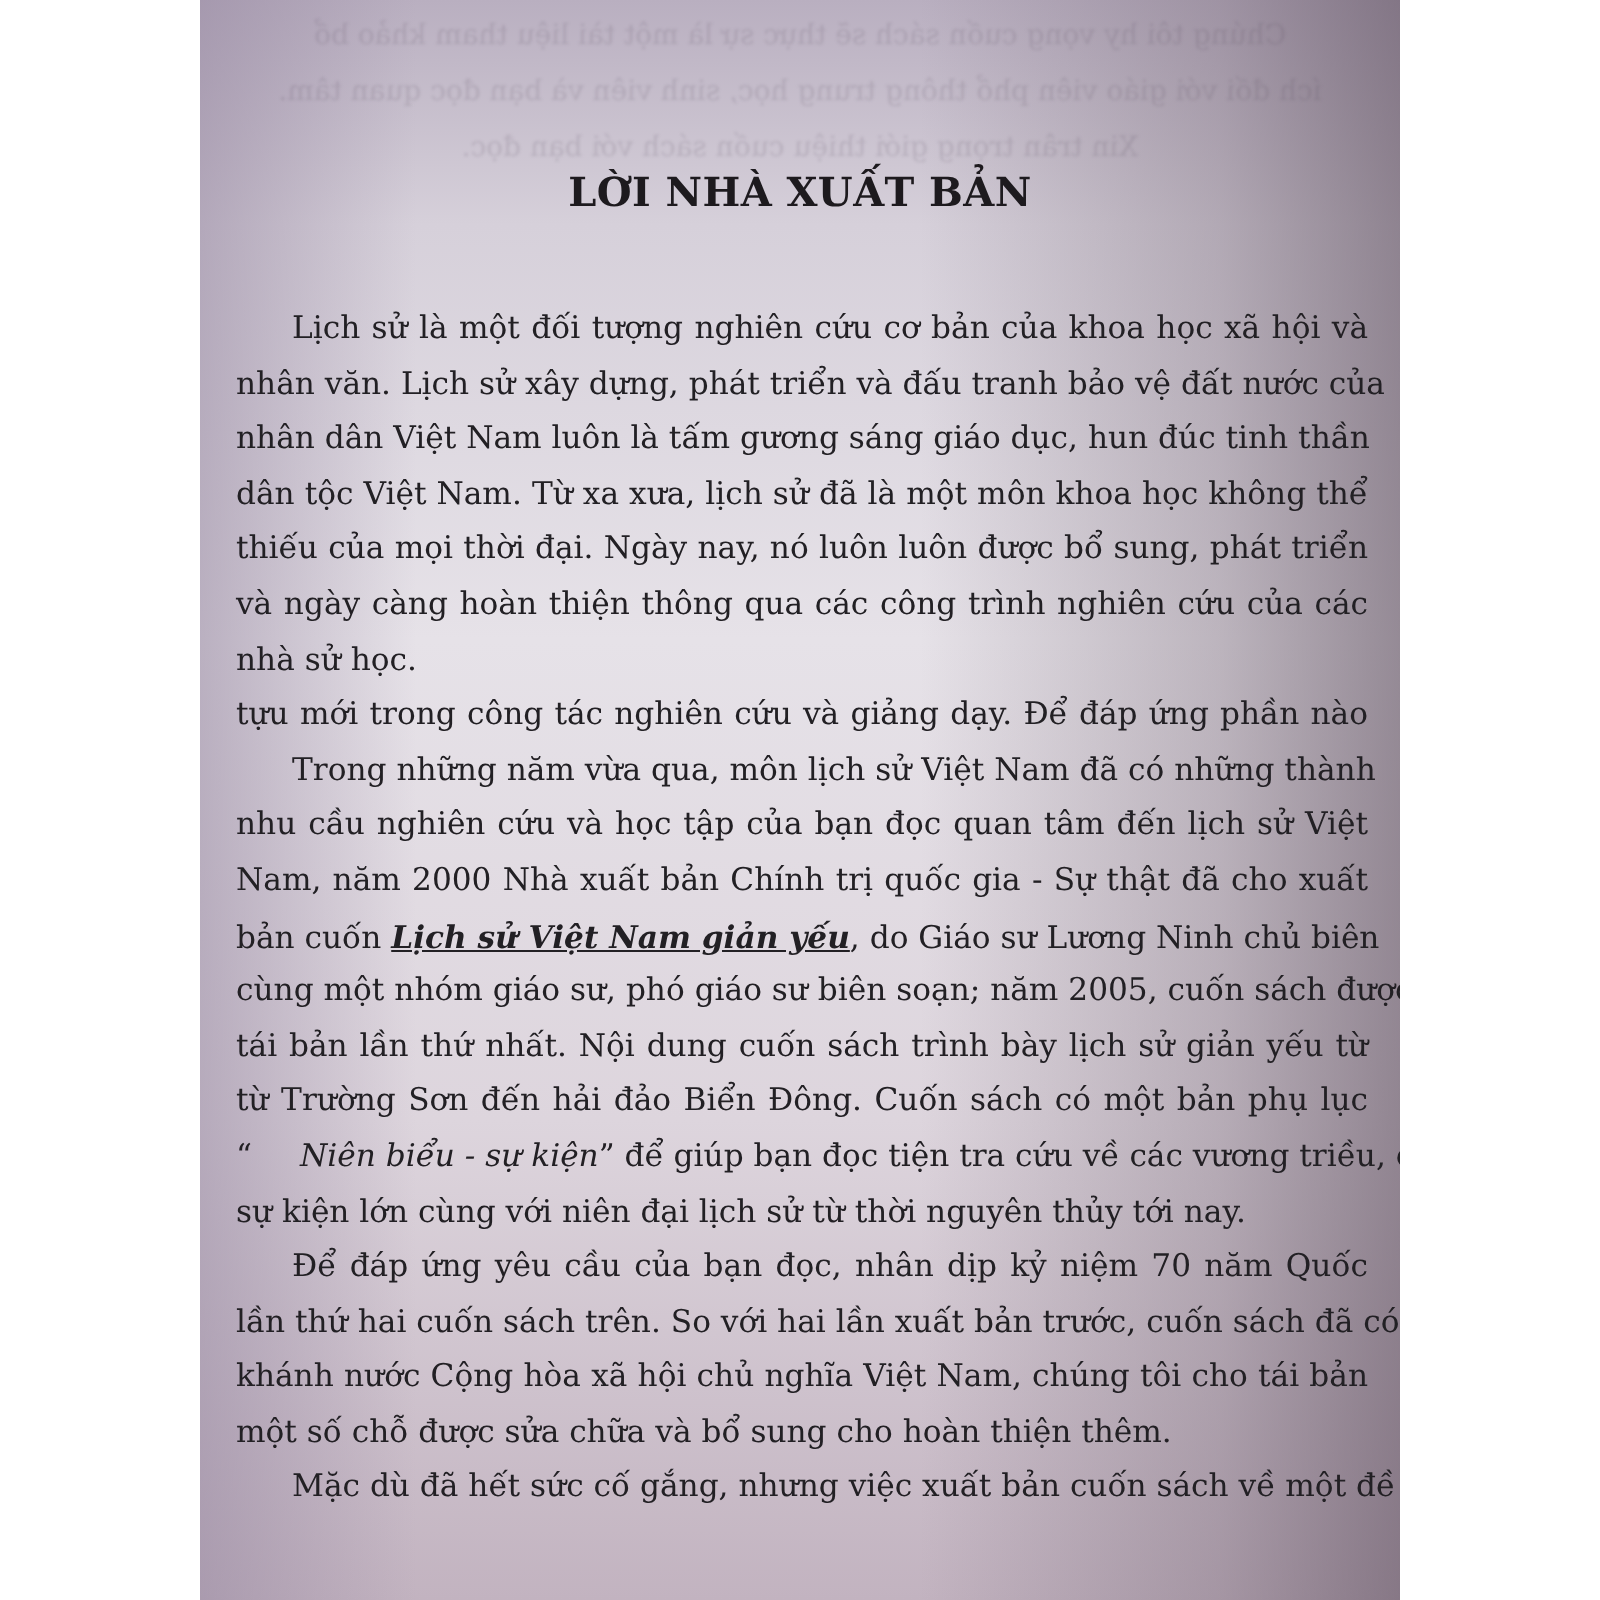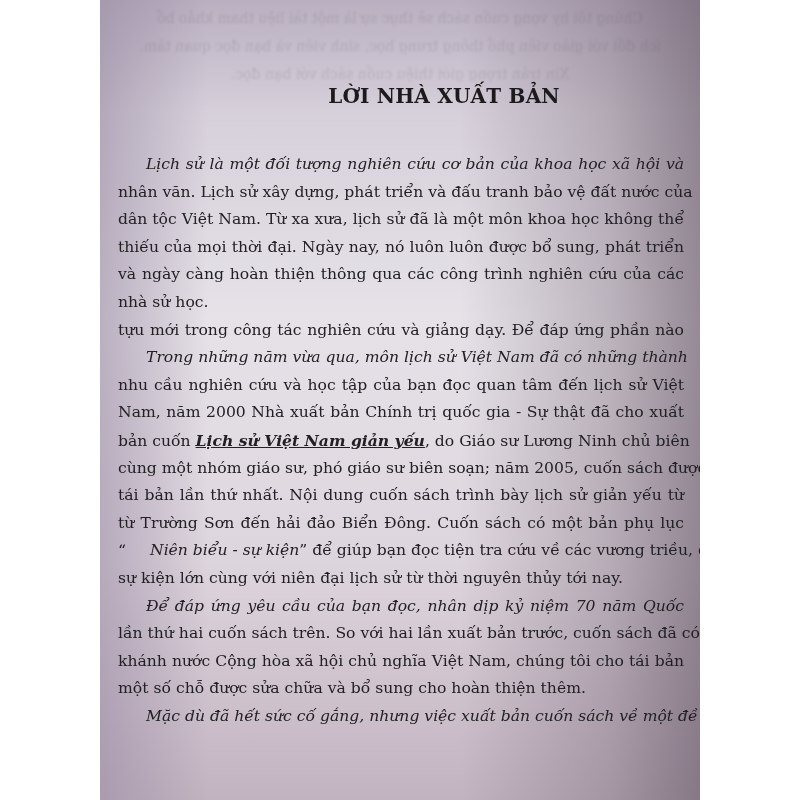--- a/index.html
+++ b/index.html
@@ -10,47 +10,48 @@
       linear-gradient(to right, rgba(150,135,160,0.55) 0%, rgba(255,255,255,0) 18%, rgba(255,255,255,0) 60%, rgba(110,95,110,0.35) 85%, rgba(95,80,95,0.6) 100%),
       linear-gradient(to bottom, #b9afc0 0%, #d6d0da 14%, #e6e2e8 40%, #ddd5dd 70%, #c2b3c0 100%);
   }
   .ghost {
     position:absolute; left:0; width:600px; text-align:center;
     font-family:"DejaVu Serif", serif; font-size:14px; color:rgba(80,70,90,0.16);
     transform:scaleX(-1); filter:blur(0.8px); white-space:nowrap;
   }
   .title {
     position:absolute; top:84px; left:0; width:600px; text-align:center;
-    font-family:"DejaVu Serif", serif; font-weight:bold; font-size:20px; color:#1d1a1e; letter-spacing:0.2px;padding-left:44px;
+    font-family:"DejaVu Serif", serif; font-weight:bold; font-size:20px; color:#1d1a1e; letter-spacing:0.2px;
   }
   .body-text {
     position:absolute; top:151px; left:18px; width:566px;
     font-family:"DejaVu Serif", serif; font-size:15.6px; line-height:27.6px; color:#222024;
   }
   .line { display:block; white-space:nowrap; text-align:justify; text-align-last:justify; height:27.6px; }
   .line.last { text-align-last:left; }
-  .line.indent { padding-left:28px;font-style:italic; }
+  .line.indent { padding-left:28px; }
   em.bi { font-style:italic; font-weight:bold;text-decoration:underline; }
   em.i { font-style:italic;margin-left:24px; }
 </style>
 </head>
 <body>
 
 <div class="photo">
   <div class="ghost" style="top:10px">Chúng tôi hy vọng cuốn sách sẽ thực sự là một tài liệu tham khảo bổ</div>
   <div class="ghost" style="top:38px">ích đối với giáo viên phổ thông trung học, sinh viên và bạn đọc quan tâm.</div>
   <div class="ghost" style="top:66px">Xin trân trọng giới thiệu cuốn sách với bạn đọc.</div>
 
   <div class="title">LỜI NHÀ XUẤT BẢN</div>
 
   <div class="body-text">
 
     <div>
       <span class="line indent">Lịch sử là một đối tượng nghiên cứu cơ bản của khoa học xã hội và</span>
       <span class="line">nhân văn. Lịch sử xây dựng, phát triển và đấu tranh bảo vệ đất nước của</span>
+      <span class="line">nhân dân Việt Nam luôn là tấm gương sáng giáo dục, hun đúc tinh thần</span>
       <span class="line">dân tộc Việt Nam. Từ xa xưa, lịch sử đã là một môn khoa học không thể</span>
       <span class="line">thiếu của mọi thời đại. Ngày nay, nó luôn luôn được bổ sung, phát triển</span>
       <span class="line">và ngày càng hoàn thiện thông qua các công trình nghiên cứu của các</span>
       <span class="line last">nhà sử học.</span>
     </div>
 
     <div>
       <span class="line">tựu mới trong công tác nghiên cứu và giảng dạy. Để đáp ứng phần nào</span>
       <span class="line indent">Trong những năm vừa qua, môn lịch sử Việt Nam đã có những thành</span>
       <span class="line">nhu cầu nghiên cứu và học tập của bạn đọc quan tâm đến lịch sử Việt</span>

